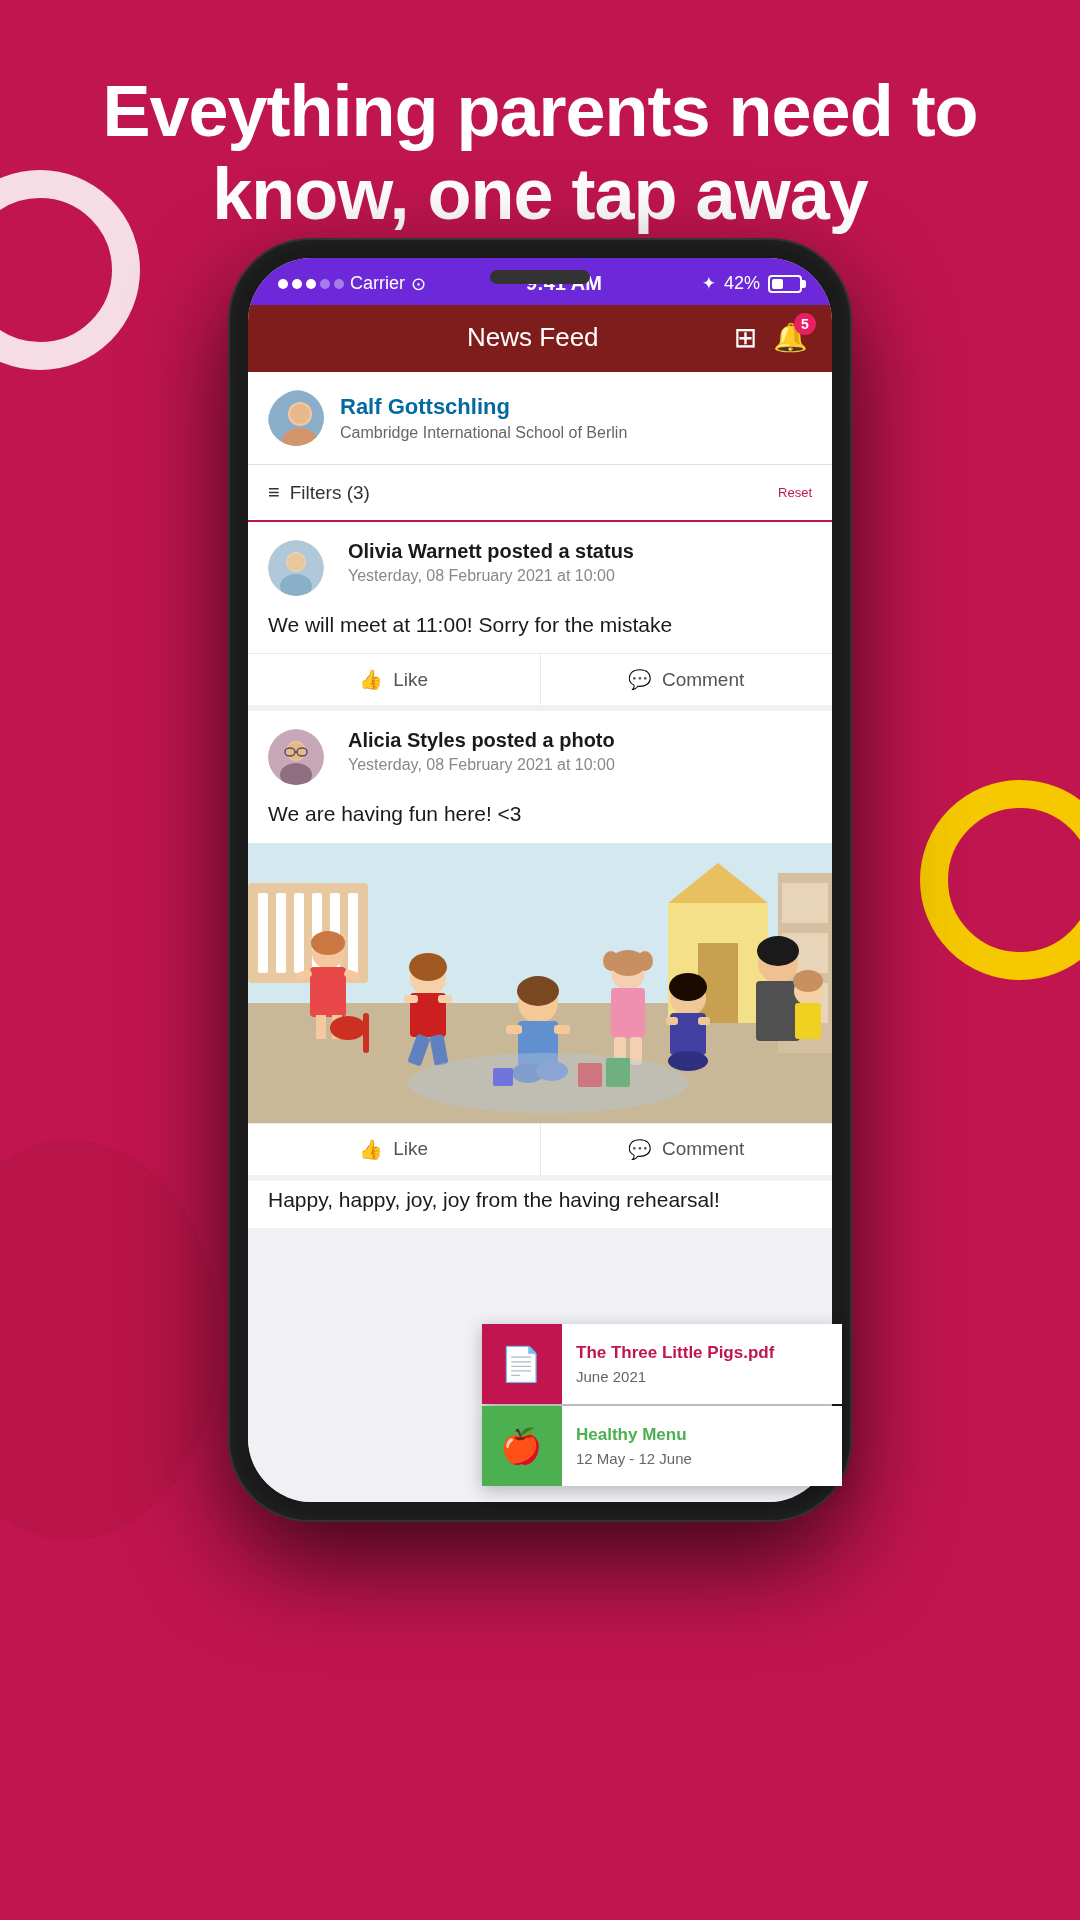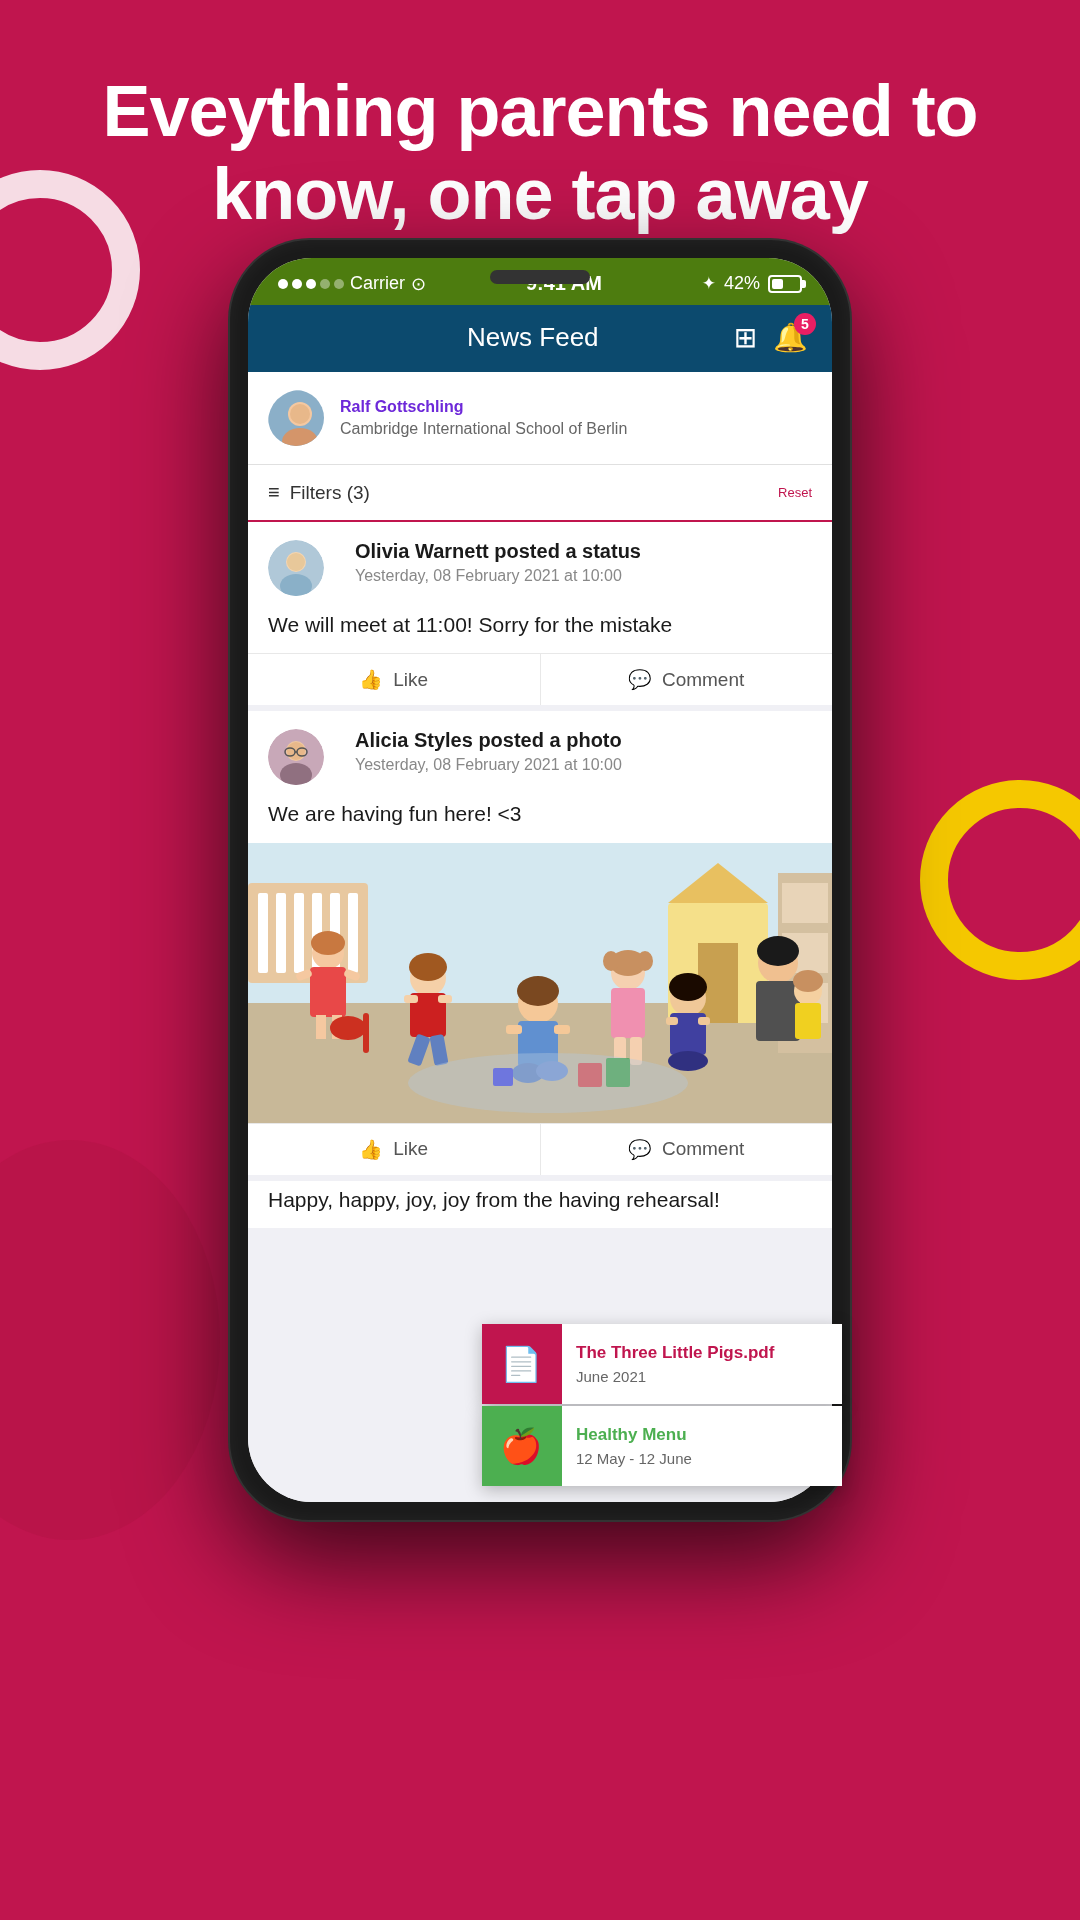--- a/index.html
+++ b/index.html
@@ -108,21 +108,21 @@
       height: 100%;
       background: #f0f0f0;
       border-radius: 64px;
       overflow: hidden;
       display: flex;
       flex-direction: column;
     }
 
     
     .status-bar {
-      background: #4d7c0f;
+      background: #6d28d9;
       padding: 14px 30px 10px;
       display: flex;
       align-items: center;
       justify-content: space-between;
       flex-shrink: 0;
     }
 
     .status-left {
       display: flex;
       align-items: center;
@@ -191,21 +191,21 @@
     }
     .battery-fill {
       background: white;
       height: 100%;
       width: 42%;
       border-radius: 2px;
     }
 
     
     .app-header {
-      background: #0c4a6e;
+      background: #7f1d1d;
       padding: 16px 24px 18px;
       display: flex;
       align-items: center;
       justify-content: flex-start;
       flex-shrink: 0;
     }
 
     .header-title {
       color: white;
       font-size: 26px;
@@ -268,22 +268,22 @@
       gap: 16px;
       border-bottom: 1px solid #e0e0e0;
       flex-shrink: 0;
     }
 
     .profile-info {
       flex: 1;
     }
 
     .profile-name {
-      color: #6d28d9;
-      font-size: 16px;
+      color: #0369a1;
+      font-size: 22px;
       font-weight: 700;
     }
 
     .profile-school {
       color: #666;
       font-size: 16px;
       margin-top: 4px;
     }
 
     
@@ -317,21 +317,21 @@
     .feed-item {
       background: white;
       margin-bottom: 6px;
       flex-shrink: 0;
     }
 
     .post-header {
       padding: 18px 20px 10px;
       display: flex;
       align-items: flex-start;
-      gap: 31px;
+      gap: 24px;
       justify-content: flex-end;
     }
 
     .post-avatar {
       width: 56px;
       height: 56px;
       border-radius: 50%;
       flex-shrink: 0;
       overflow: hidden;
     }

